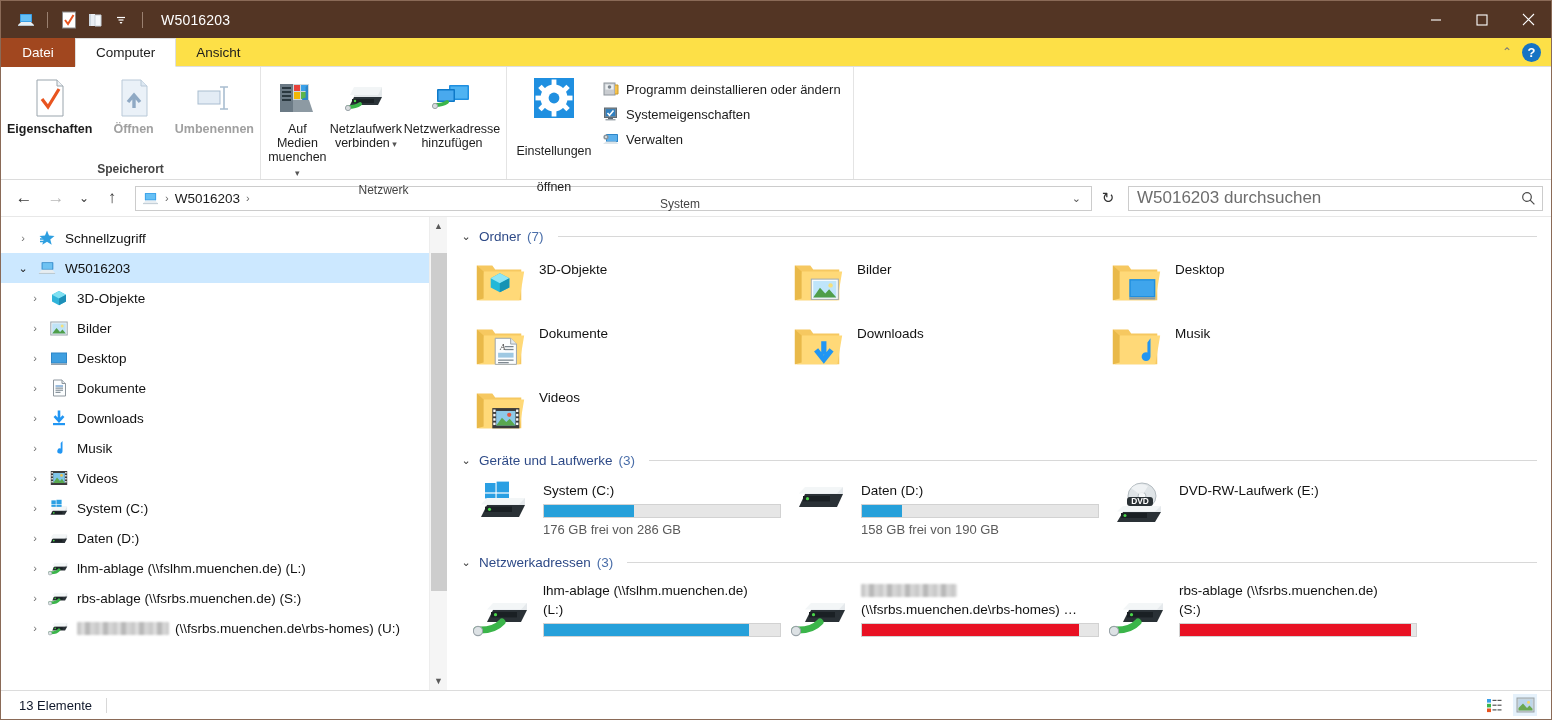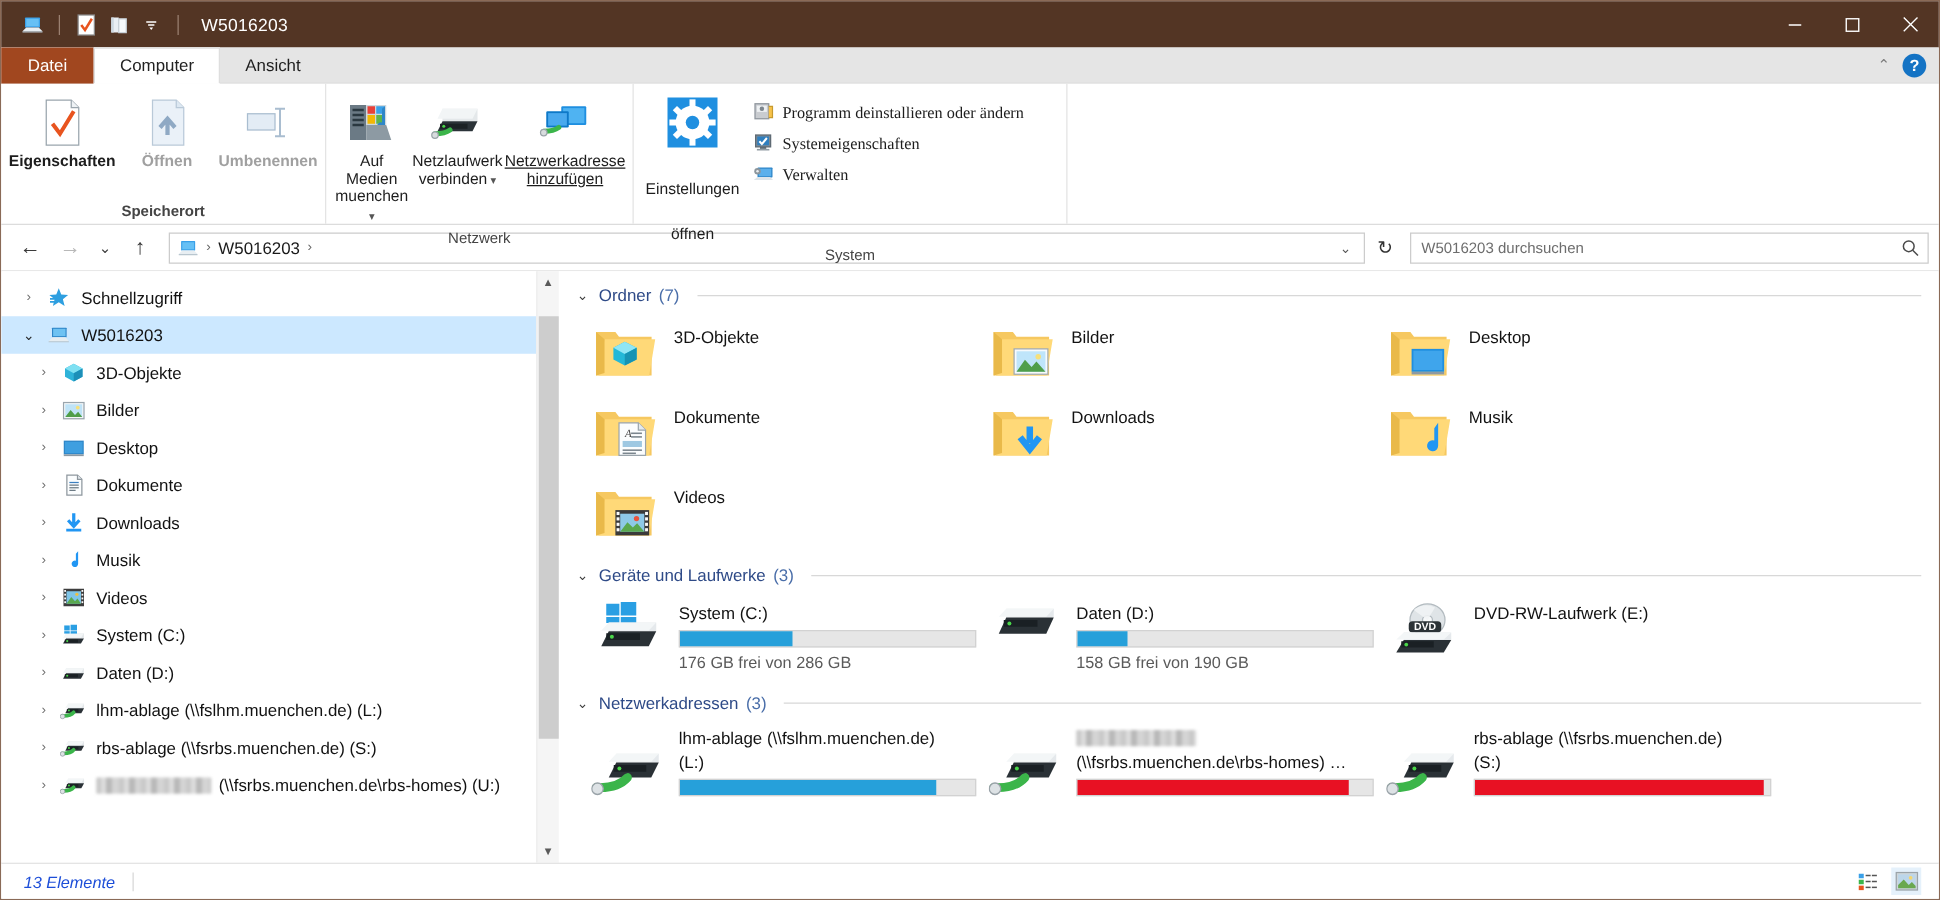--- a/index.html
+++ b/index.html
@@ -34,21 +34,21 @@
   .win-ctrls { margin-left: auto; display: flex; height: 37px; }
   .win-btn {
     width: 46px; height: 37px; display: flex; align-items: center; justify-content: center;
     color: #fff;
   }
   .win-btn svg { display: block; }
 
   
   .tabbar {
     height: 29px; flex: 0 0 29px; display: flex; align-items: stretch;
-    background: #e5e5e5; position: relative;
+    background: #fde047; position: relative;
     border-bottom: 1px solid #dededE;
   }
   .tab {
     display: flex; align-items: center; justify-content: center;
     padding: 0 20px; font-size: 13.5px; color: #1d1d1d; height: 29px;
   }
   .tab.file { background: #a1471f; color: #fff; min-width: 74px; }
   .tab.active { background: #fff; color: #222; border-top: 1px solid #dedede;
                 border-left: 1px solid #dedede; border-right: 1px solid #dedede;
                 border-bottom: 1px solid #fff; margin-bottom: -1px; position: relative; z-index: 3;}
@@ -72,29 +72,29 @@
     padding: 4px 6px 0 6px;
   }
   .rgroup-body { display: flex; align-items: flex-start; gap: 2px; flex: 1; }
   .rgroup-title {
     text-align: center; font-size: 12px; color: #444; height: 20px; line-height: 20px;
   }
   .big-btn {
     width: 86px; display: flex; flex-direction: column; align-items: center;
     padding-top: 6px; font-size: 12.5px; color: #1d1d1d; text-align: center; line-height: 14px;
   }
-  .big-btn.wide { width: 96px; text-decoration: underline; }
+  .big-btn.wide { width: 96px; }
   .big-btn.disabled { color: #a0a0a0; }
   .big-ico { height: 42px; display: flex; align-items: center; justify-content: center; margin-bottom: 3px; }
   .small-row {
     display: flex; align-items: center; gap: 7px; height: 25px;
     font-size: 13px; color: #1d1d1d; padding: 0 4px;
   }
   .small-ico { width: 18px; height: 18px; display:flex; align-items:center; justify-content:center;}
-  .sys-col { display: flex; flex-direction: column; justify-content: center; padding-top: 6px; font-family: Liberation Serif, serif;}
+  .sys-col { display: flex; flex-direction: column; justify-content: center; padding-top: 6px;}
   .caret { font-size: 9px; color: #555; }
 
   
   .addrbar {
     flex: 0 0 37px; height: 37px; display: flex; align-items: center;
     background: #fff; padding: 0 8px; gap: 2px;
     border-bottom: 1px solid #e8e8e8;
   }
   .nav-btn {
     width: 30px; height: 28px; display: flex; align-items: center; justify-content: center;
@@ -109,21 +109,21 @@
   .crumbs { display: flex; align-items: center; gap: 4px; flex: 1; font-size: 13.5px; color: #1a1a1a; }
   .crumb-sep { color: #666; font-size: 11px; padding: 0 2px; }
   .crumb-drop { color: #555; font-size: 11px; padding: 0 6px; }
   .refresh-btn { width: 28px; height: 25px; display: flex; align-items: center; justify-content: center;
                  color: #333; font-size: 15px; }
   .searchbox {
     width: 415px; height: 25px; border: 1px solid #cccccc; background: #fff;
     display: flex; align-items: center; padding: 0 6px 0 8px; margin-left: 4px;
   }
   .searchbox input {
-    border: none; outline: none; flex: 1; font-size: 12px;
+    border: none; outline: none; flex: 1; font-size: 17px;
     font-family: "Liberation Sans", sans-serif; color: #222;
   }
   .searchbox input::placeholder { color: #6d6d6d; }
 
   
   .body { flex: 1; display: flex; min-height: 0; position: relative; }
 
   
   .sidebar {
     width: 428px; flex: 0 0 428px; background: #fff;
@@ -185,21 +185,21 @@
   .bar-fill { height: 100%; }
   .drive-sub { font-size: 13px; color: #5a5a5a; margin-top: 4px; }
 
   .net-tile { width: 318px; display: flex; align-items: flex-start; gap: 8px; padding: 4px 0 4px 2px; }
 
   
   .statusbar {
     flex: 0 0 29px; height: 29px; border-top: 1px solid #dcdcdc;
     display: flex; align-items: center; padding: 0 8px; background: #fff;
   }
-  .status-text { font-size: 13px; color: #1d4ed8; padding-left: 10px; font-style: italic; }
+  .status-text { font-size: 13px; color: #0f172a; padding-left: 10px; }
   .status-sep { width: 1px; height: 15px; background: #d8d8d8; margin-left: 14px; }
   .view-btns { margin-left: auto; display: flex; gap: 6px; align-items: center; padding-right: 6px; }
   .view-btn { width: 24px; height: 22px; display: flex; align-items: center; justify-content: center; }
   .view-btn.active { background: #e5f1fb; }
 </style>
 </head>
 <body>
 
 <div id="app">
 

